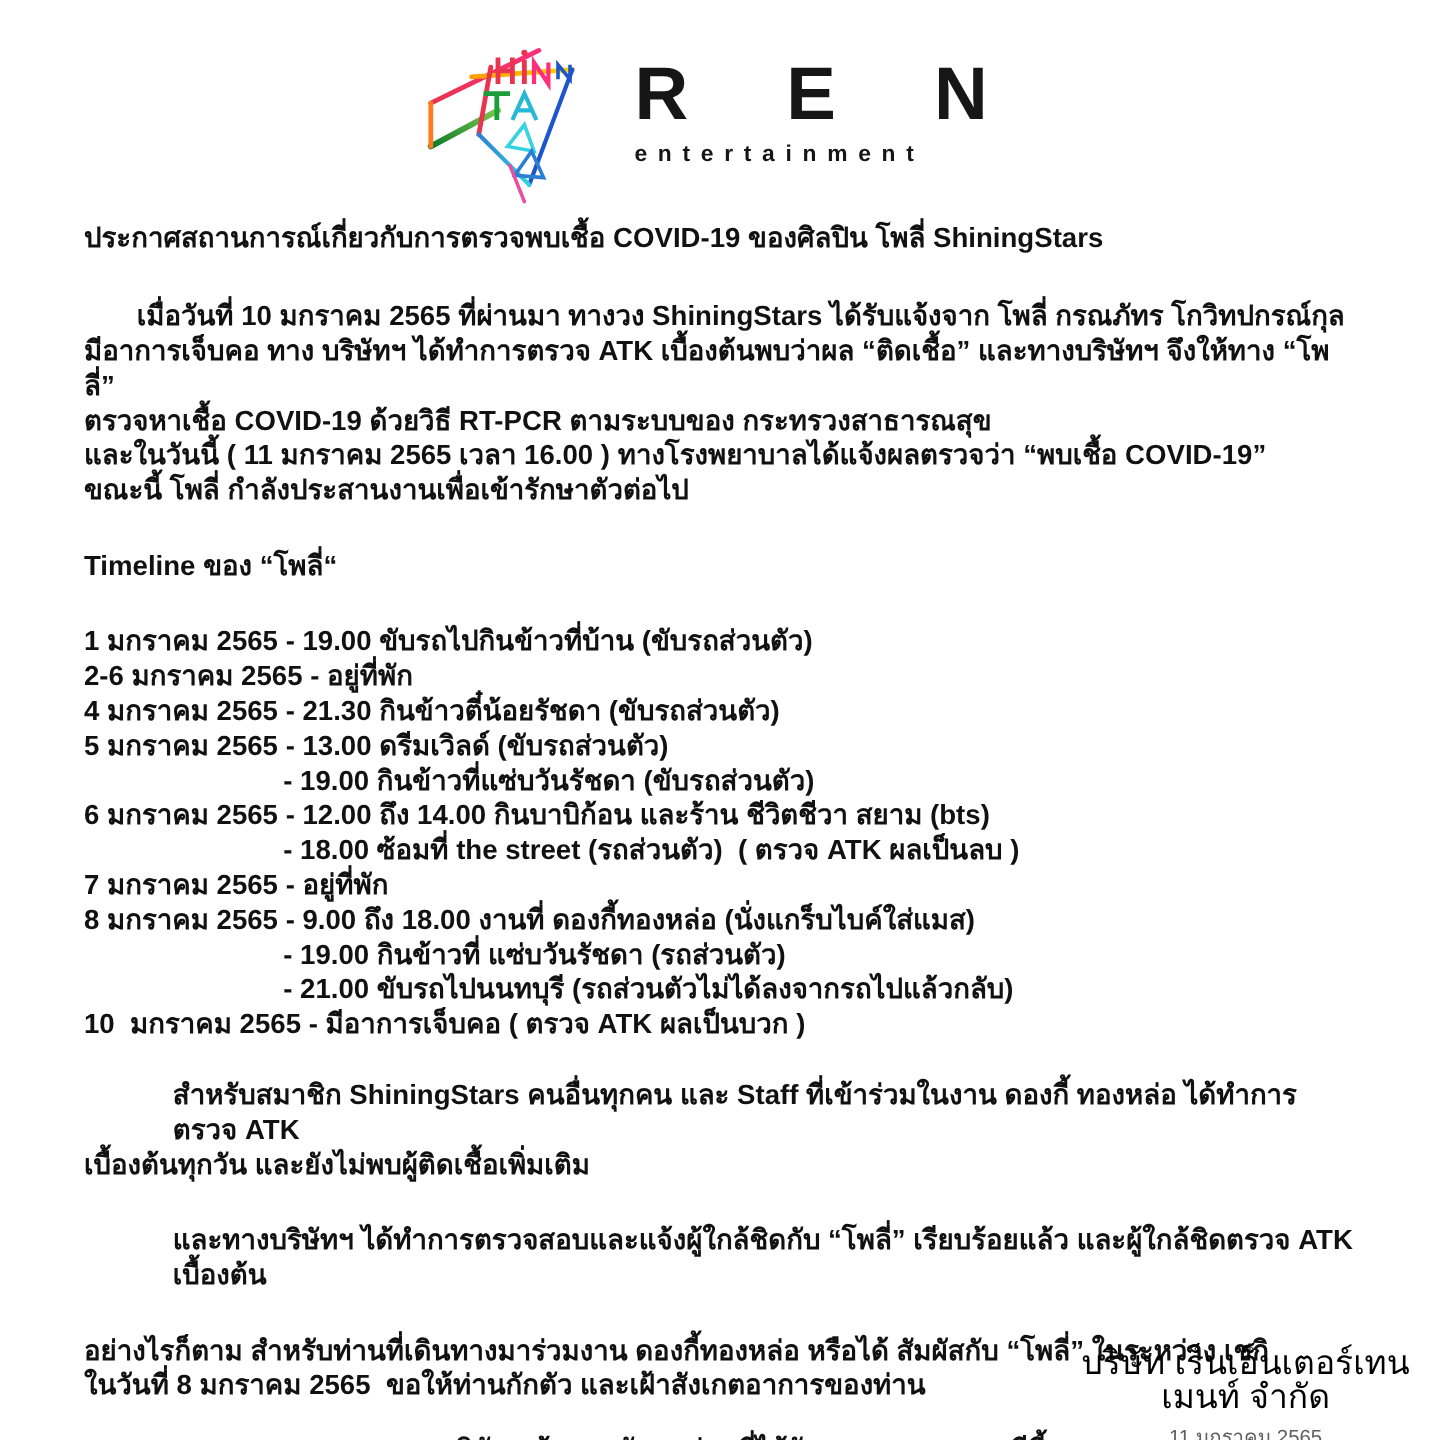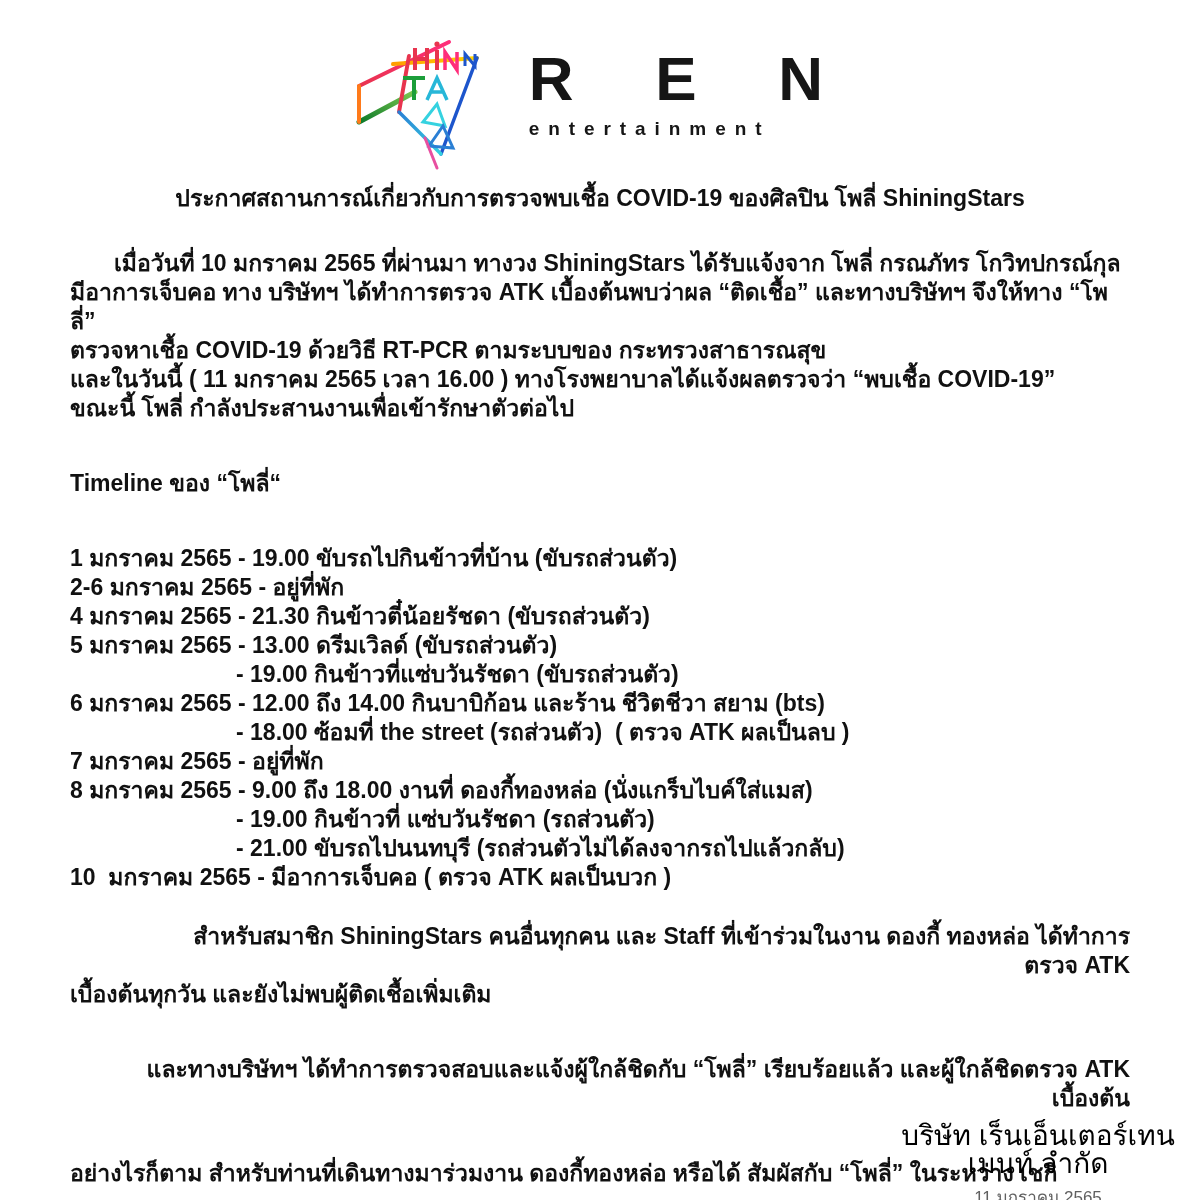--- a/index.html
+++ b/index.html
@@ -26,25 +26,25 @@
   .ren-sub {
     font-size:19px; font-weight:600; letter-spacing:0.47em;
     margin-top:8px; color:#161616; white-space:nowrap;
   }
   
   .content {
     padding:0 70px; margin-top:12px;
     font-size:23px; font-weight:700; line-height:29px;
   }
   .line { white-space:pre-wrap; }
-  .doc-title { text-align:center; }
+  .doc-title { }
   .indent-tab  { padding-left:44px;margin-top:36px; }   
-  .indent-para { padding-left:74px;text-align:right; }   
+  .indent-para { padding-left:74px; }   
   .indent-time { padding-left:166px; }  
-  .gap  { margin-top:46px; }
+  .gap  { margin-top:34px; }
   .gap2 { margin-top:30px; }
   .closing-line { margin-top:25px; text-align:center; white-space:pre-wrap; }
   
   .signature {
     position:absolute; top:1122px; right:12px; width:300px;
     text-align:center; font-weight:400;
   }
   .sig-company { font-size:28px; color:#000000; line-height:28px; }
   .sig-date { font-size:17px; color:#606060; margin-top:5px; }
 </style>
@@ -131,20 +131,21 @@
     <div class="line indent-time">- 19.00 กินข้าวที่ แซ่บวันรัชดา (รถส่วนตัว)</div>
     <div class="line indent-time">- 21.00 ขับรถไปนนทบุรี (รถส่วนตัวไม่ได้ลงจากรถไปแล้วกลับ)</div>
     <div class="line">10  มกราคม 2565 - มีอาการเจ็บคอ ( ตรวจ ATK ผลเป็นบวก )</div>
 
     <div class="line gap2 indent-para">สำหรับสมาชิก ShiningStars คนอื่นทุกคน และ Staff ที่เข้าร่วมในงาน ดองกี้ ทองหล่อ ได้ทำการตรวจ ATK</div>
     <div class="line">เบื้องต้นทุกวัน และยังไม่พบผู้ติดเชื้อเพิ่มเติม</div>
 
     <div class="line gap indent-para">และทางบริษัทฯ ได้ทำการตรวจสอบและแจ้งผู้ใกล้ชิดกับ “โพลี่” เรียบร้อยแล้ว และผู้ใกล้ชิดตรวจ ATK เบื้องต้น</div>
 
     <div class="line gap">อย่างไรก็ตาม สำหรับท่านที่เดินทางมาร่วมงาน ดองกี้ทองหล่อ หรือได้ สัมผัสกับ “โพลี่” ในระหว่าง เชกิ</div>
+    <div class="line">ในวันที่ 8 มกราคม 2565  ขอให้ท่านกักตัว และเฝ้าสังเกตอาการของท่าน</div>
 
     <div class="closing-line">ทางบริษัทฯ ต้องขอภัยทุกท่านที่ได้รับผลกระทบมา ณ ทีนี้</div>
   </div>
 
   <div class="signature">
     <div class="sig-company">บริษัท เร็นเอ็นเตอร์เทนเมนท์ จำกัด</div>
     <div class="sig-date">11 มกราคม 2565</div>
   </div>
 
 </div>

